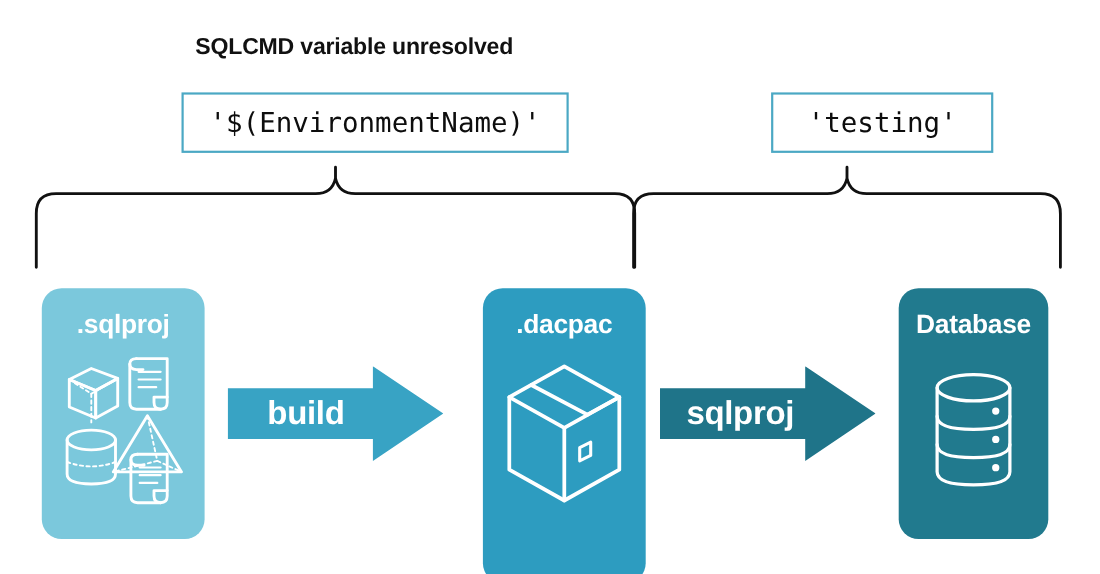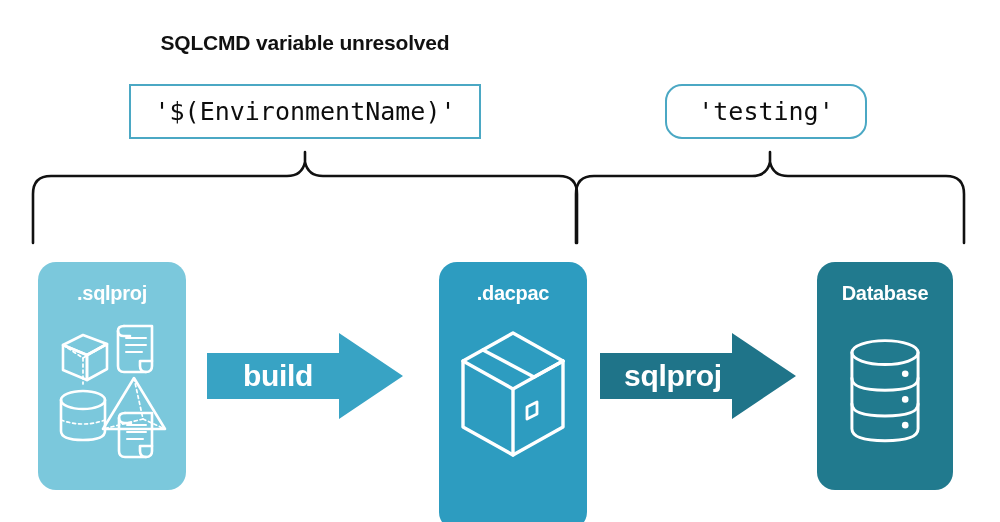--- a/index.html
+++ b/index.html
@@ -23,40 +23,42 @@
   
   .section-title {
     position: absolute;
     font-family: "Liberation Sans", sans-serif;
     font-weight: bold;
     font-size: 21px;
     color: #111111;
     letter-spacing: -0.2px;
     text-align: center;
     white-space: nowrap;
+    margin-left: 17px;
   }
   #title-left  { left: 0px;   top: 31px; width: 610px; }
   #title-right { left: 572px; top: 31px; width: 392px; }
 
   
   .code-box {
     position: absolute;
     box-sizing: border-box;
     border: 2px solid #4BA8C4;
     background: #ffffff;
     display: flex;
     align-items: center;
     justify-content: center;
     font-family: "DejaVu Sans Mono", monospace;
     font-size: 25px;
     color: #0d0d0d;
     white-space: nowrap;
+    margin-left: 36px;
   }
   #code-left  { left: 129px; top: 84px; width: 352px; height: 55px; }
-  #code-right { left: 665px; top: 84px; width: 202px; height: 55px; border-radius: 17px; }
+  #code-right { left: 665px; top: 84px; width: 202px; height: 55px; }
 
   
   .brace-wrap { position: absolute; }
   #brace-left  { left: 25px;  top: 150px; width: 560px; height: 95px; }
   #brace-right { left: 568px; top: 150px; width: 404px; height: 95px; }
   .brace-wrap svg { display: block; width: 100%; height: 100%; }
 
   
   .card {
     position: absolute;
@@ -64,21 +66,21 @@
     box-sizing: border-box;
   }
   .card-label {
     position: absolute;
     top: 20px;
     left: 0;
     width: 100%;
     text-align: center;
     font-family: "Liberation Sans", sans-serif;
     font-weight: bold;
-    font-size: 20px;
+    font-size: 24px;
     color: #ffffff;
     letter-spacing: -0.3px;
     white-space: nowrap;
   }
   .card-art {
     position: absolute;
     left: 0;
     top: 52px;
     width: 100%;
     height: 158px;

